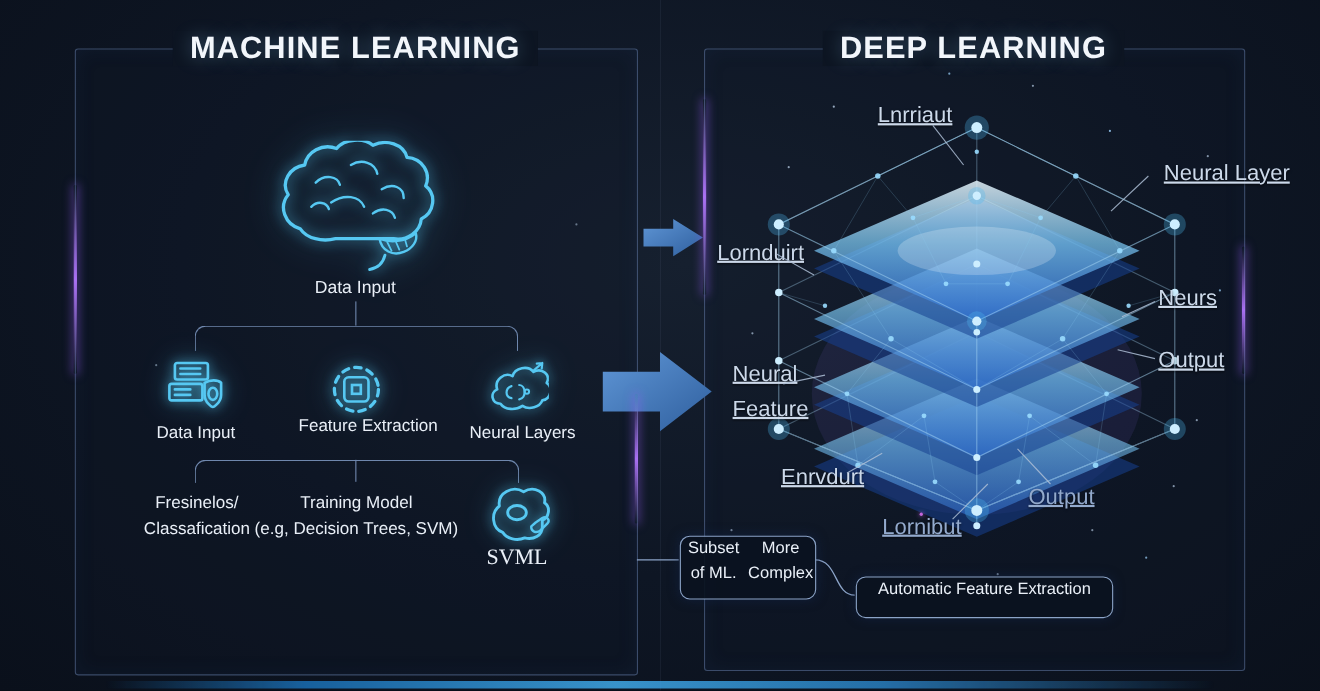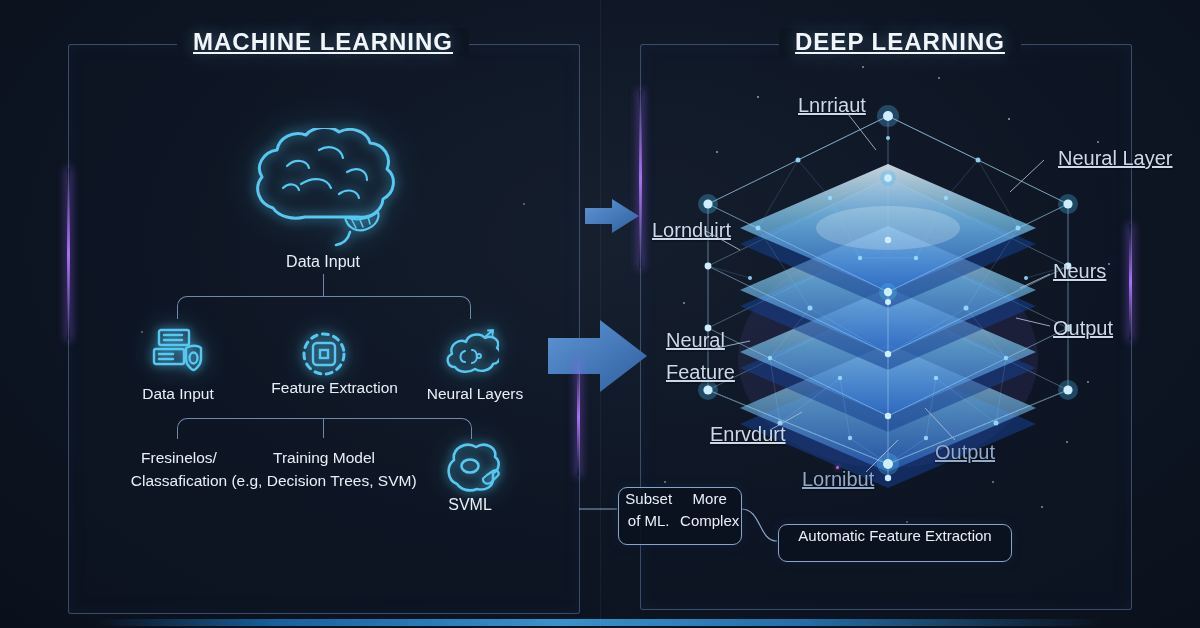--- a/index.html
+++ b/index.html
@@ -5,22 +5,22 @@
   html,body{margin:0;padding:0;background:#060a12;}
   #canvas{
     position:relative;width:1200px;height:628px;overflow:hidden;
     font-family:"Liberation Sans",sans-serif;
     background:radial-gradient(ellipse at 52% 38%, #16202f 0%, #0e1624 52%, #0a101b 100%);
   }
   .panel{position:absolute;border:1px solid rgba(98,122,165,.55);border-radius:3px;
          background:rgba(14,24,40,.25);box-shadow:0 0 18px rgba(40,70,120,.12) inset;}
   .title-wrap{position:absolute;display:flex;justify-content:center;z-index:6;}
   .title-wrap span{
-    background:#0d1522;padding:0 16px;color:#f2f6fb;font-size:24px;font-weight:bold;
-    letter-spacing:1px;text-shadow:0 0 16px rgba(140,205,255,.35);white-space:nowrap;text-decoration:underline;
+    background:#0d1522;padding:0 16px;color:#f2f6fb;font-size:28px;font-weight:bold;
+    letter-spacing:1px;text-shadow:0 0 16px rgba(140,205,255,.35);white-space:nowrap;
   }
   .lbl{position:absolute;color:#e9eff7;font-size:15.5px;text-align:center;white-space:nowrap;z-index:5;}
   .lbl .l2{display:block;margin-top:5px;}
   .callout{position:absolute;color:#ccd9ea;font-size:20px;white-space:nowrap;z-index:5;
            text-shadow:0 1px 2px rgba(0,0,0,.6);text-decoration:underline;}
   .callout.dim{color:#93aacd;}
   .bracket{position:absolute;border:1px solid #6f87ad;border-bottom:none;
            border-radius:10px 10px 0 0;z-index:4;}
   .stem{position:absolute;width:1px;background:#6f87ad;z-index:4;}
   .icon-box{position:absolute;z-index:5;filter:drop-shadow(0 0 5px rgba(86,200,242,.75)) drop-shadow(0 0 12px rgba(86,200,242,.35));}
@@ -46,21 +46,21 @@
 <body>
 
 <div id="canvas">
 
   <div class="panel" style="left:68px;top:44px;width:510px;height:568px;"></div>
   <div class="panel" style="left:640px;top:44px;width:490px;height:564px;"></div>
 
   <div class="title-wrap" style="left:68px;top:28px;width:510px;">
     <span>MACHINE LEARNING</span>
   </div>
-  <div class="title-wrap" style="left:655px;top:28px;width:490px;">
+  <div class="title-wrap" style="left:640px;top:28px;width:490px;">
     <span>DEEP LEARNING</span>
   </div>
 
   <svg id="brain" width="160" height="130" viewBox="0 0 160 130">
     <g fill="none" stroke="#56c8f2" stroke-width="3" stroke-linecap="round" stroke-linejoin="round">
       <path d="M30,80 C16,76 10,60 19,49 C12,38 20,24 34,22 C36,10 50,2 63,7 C70,-2 88,-3 96,4 C108,-2 124,3 127,15 C141,16 149,29 144,41 C154,49 152,65 140,71 C139,83 127,91 115,89 L62,89 C50,92 36,89 30,80 Z"></path>
       <path d="M44,38 C52,30 64,32 66,40" stroke-width="2.2"></path>
       <path d="M76,22 C86,16 98,20 100,30" stroke-width="2.2"></path>
       <path d="M58,56 C70,48 84,50 88,60" stroke-width="2.2"></path>
       <path d="M104,44 C114,38 124,42 124,52" stroke-width="2.2"></path>
@@ -126,21 +126,21 @@
   </div>
   <div class="icon-box" style="left:440px;top:438px;">
     <svg width="62" height="62" viewBox="0 0 62 62">
       <g fill="none" stroke="#56c8f2" stroke-width="2.6" stroke-linecap="round" stroke-linejoin="round">
         <path d="M17,46 C7,42 6,28 14,22 C12,10 26,3 36,9 C46,3 57,10 55,19 C61,23 59,33 53,35 L53,41 C53,49 45,53 37,51 C30,54 21,52 17,46 Z"></path>
         <ellipse cx="30" cy="28" rx="8.5" ry="6.5"></ellipse>
         <path d="M47,37 l6,-4 c4,-2.5 7.5,2 4.5,5 l-6,6 c-4,3.5 -9,1 -8.5,-3.5 z" stroke-width="2.2"></path>
       </g>
     </svg>
   </div>
-  <div class="lbl" style="left:410px;top:496px;width:120px;font-size:16px;">SVML</div>
+  <div class="lbl" style="left:410px;top:496px;width:120px;font-size:20px;font-family:Liberation Serif, serif;">SVML</div>
 
   <svg id="cube" width="440" height="430" viewBox="0 0 440 430">
     <defs>
       <linearGradient id="slabGrad" x1="0" y1="0" x2="0" y2="1">
         <stop offset="0%" stop-color="#eaf8ff" stop-opacity=".95"></stop>
         <stop offset="45%" stop-color="#7ecdf9" stop-opacity=".8"></stop>
         <stop offset="100%" stop-color="#2f6fd4" stop-opacity=".75"></stop>
       </linearGradient>
     </defs>
     <ellipse cx="228" cy="280" rx="150" ry="110" fill="#8b6cf0" opacity=".10"></ellipse>

